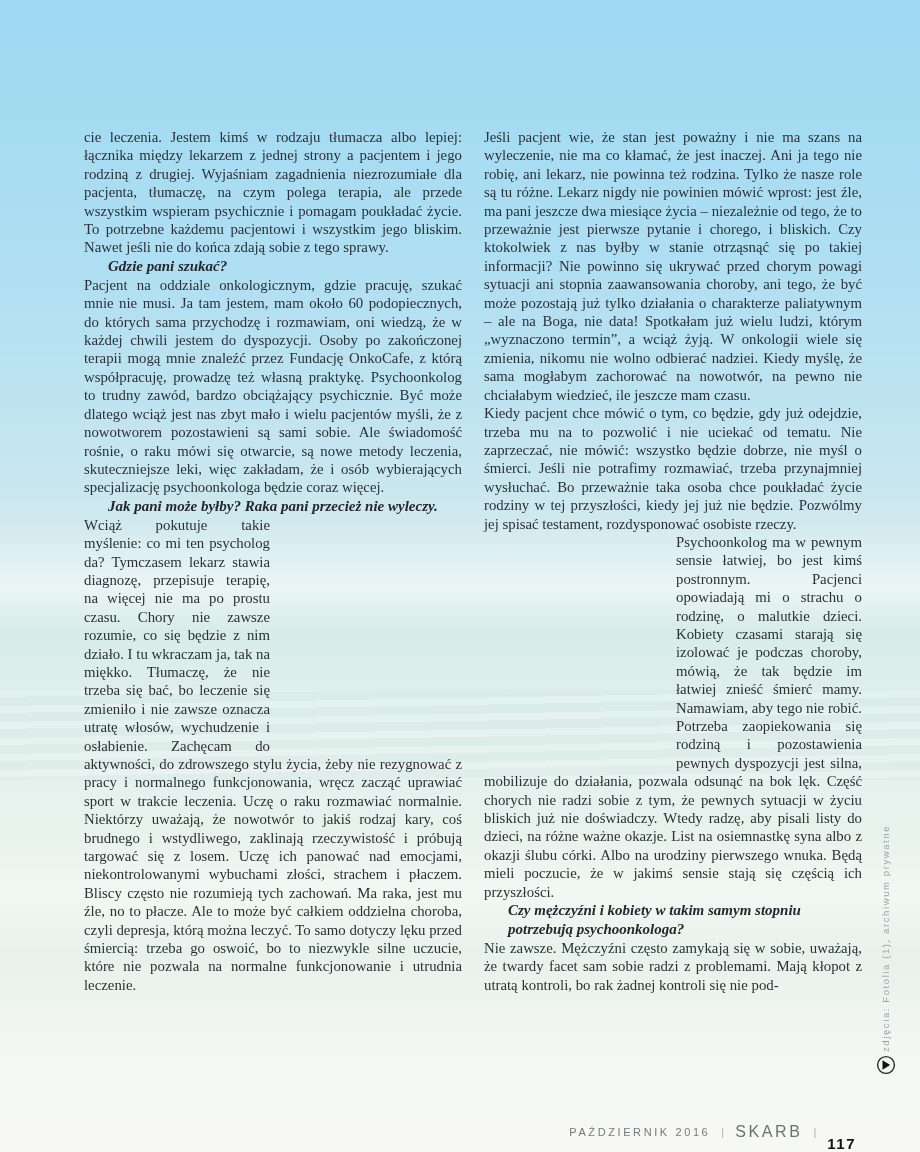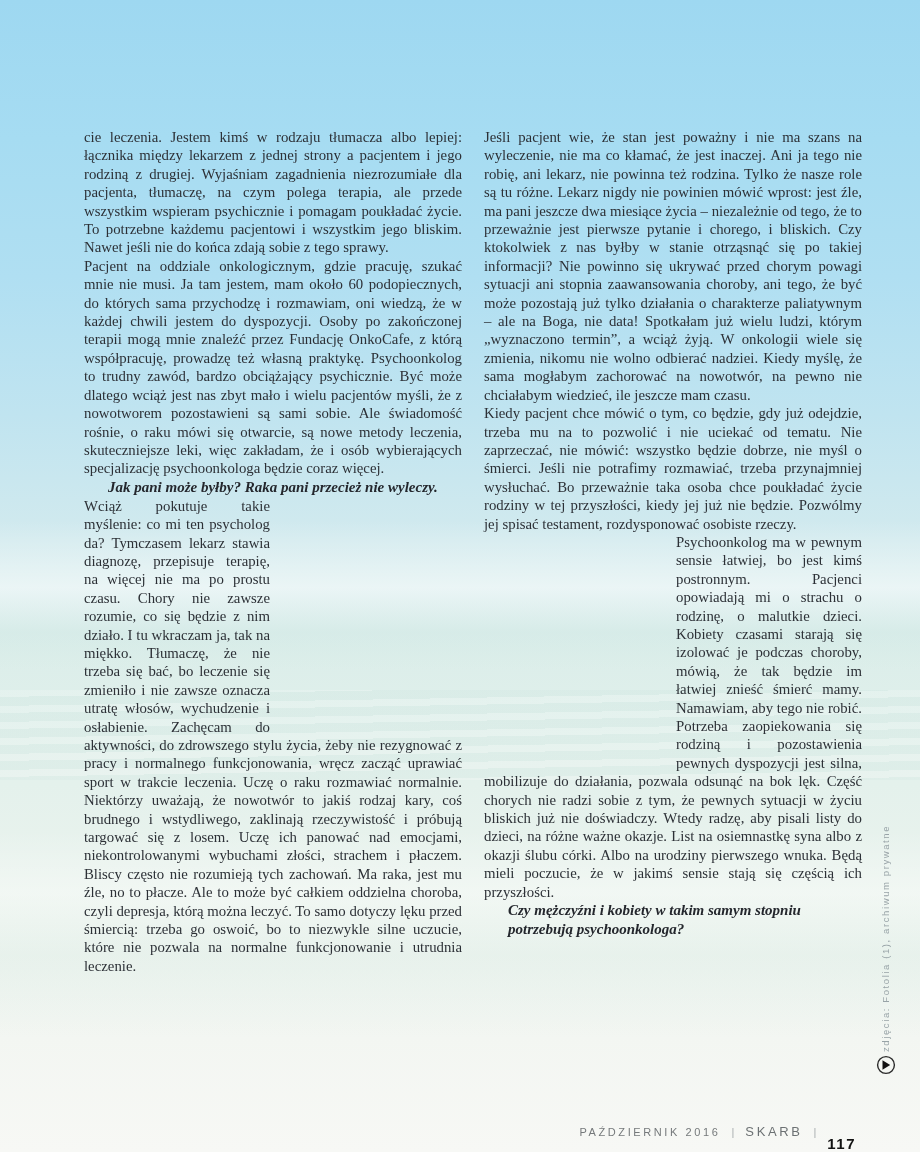--- a/index.html
+++ b/index.html
@@ -61,50 +61,52 @@
 
   #continue-icon{position:absolute;left:876px;top:1055px;width:20px;height:20px;}
 
   #page-footer{
     position:absolute;right:64px;top:1111px;
     display:flex;align-items:center;gap:11px;
     font-family:"Liberation Sans", sans-serif;
   }
   .f-issue{font-size:11px;letter-spacing:2.6px;color:#75797b;}
   .f-div{font-size:11px;color:#a9afb1;}
-  .f-mag{font-size:13px;letter-spacing:2.6px;color:#6c7173;}
+  .f-mag{font-size:16px;letter-spacing:2.6px;color:#6c7173;}
   .f-page{font-size:15px;font-weight:bold;letter-spacing:1.5px;color:#121212;margin-top:24px;}
 </style>
 </head>
 <body>
 
 <div class="page">
 
   <div class="wave-band" id="wave-band-1"></div>
   <div class="wave-band" id="wave-band-3"></div>
   <div class="wave-band" id="wave-band-2"></div>
 
   <div class="col" id="col-left">
     <p><span>cie leczenia. Jestem kimś w rodzaju tłumacza albo lepiej: łącznika między lekarzem z jednej strony a pacjentem i jego rodziną z drugiej. Wyjaśniam zagadnienia niezrozumiałe dla pacjenta, tłumaczę, na czym polega terapia, ale przede wszystkim wspieram psychicznie i pomagam poukładać życie. To potrzebne każdemu pacjentowi i wszystkim jego bliskim. Nawet jeśli nie do końca zdają sobie z tego sprawy.</span></p>
+    <p class="qhead"><span>Gdzie pani szukać?</span></p>
     <p><span>Pacjent na oddziale onkologicznym, gdzie pracuję, szukać mnie nie musi. Ja tam jestem, mam około 60 podopiecznych, do których sama przychodzę i rozmawiam, oni wiedzą, że w każdej chwili jestem do dyspozycji. Osoby po zakończonej terapii mogą mnie znaleźć przez Fundację OnkoCafe, z którą współpracuję, prowadzę też własną praktykę. Psychoonkolog to trudny zawód, bardzo obciążający psychicznie. Być może dlatego wciąż jest nas zbyt mało i wielu pacjentów myśli, że z nowotworem pozostawieni są sami sobie. Ale świadomość rośnie, o raku mówi się otwarcie, są nowe metody leczenia, skuteczniejsze leki, więc zakładam, że i osób wybierających specjalizację psychoonkologa będzie coraz więcej.</span></p>
     <p class="qhead"><span>Jak pani może byłby? Raka pani przecież nie wyleczy.</span></p>
     <p>
       <span class="spacer-right"></span>
       <span>Wciąż pokutuje takie myślenie: co mi ten psycholog da? Tymczasem lekarz stawia diagnozę, przepisuje terapię, na więcej nie ma po prostu czasu. Chory nie zawsze rozumie, co się będzie z nim działo. I tu wkraczam ja, tak na miękko. Tłumaczę, że nie trzeba się bać, bo leczenie się zmieniło i nie zawsze oznacza utratę włosów, wychudzenie i osłabienie. Zachęcam do aktywności, do zdrowszego stylu życia, żeby nie rezygnować z pracy i normalnego funkcjonowania, wręcz zacząć uprawiać sport w trakcie leczenia. Uczę o raku rozmawiać normalnie. Niektórzy uważają, że nowotwór to jakiś rodzaj kary, coś brudnego i wstydliwego, zaklinają rzeczywistość i próbują targować się z losem. Uczę ich panować nad emocjami, niekontrolowanymi wybuchami złości, strachem i płaczem. Bliscy często nie rozumieją tych zachowań. Ma raka, jest mu źle, no to płacze. Ale to może być całkiem oddzielna choroba, czyli depresja, którą można leczyć. To samo dotyczy lęku przed śmiercią: trzeba go oswoić, bo to niezwykle silne uczucie, które nie pozwala na normalne funkcjonowanie i utrudnia leczenie.</span>
     </p>
   </div>
 
   <div class="col" id="col-right">
     <p><span>Jeśli pacjent wie, że stan jest poważny i nie ma szans na wyleczenie, nie ma co kłamać, że jest inaczej. Ani ja tego nie robię, ani lekarz, nie powinna też rodzina. Tylko że nasze role są tu różne. Lekarz nigdy nie powinien mówić wprost: jest źle, ma pani jeszcze dwa miesiące życia – niezależnie od tego, że to przeważnie jest pierwsze pytanie i chorego, i bliskich. Czy ktokolwiek z nas byłby w stanie otrząsnąć się po takiej informacji? Nie powinno się ukrywać przed chorym powagi sytuacji ani stopnia zaawansowania choroby, ani tego, że być może pozostają już tylko działania o charakterze paliatywnym – ale na Boga, nie data! Spotkałam już wielu ludzi, którym „wyznaczono termin”, a wciąż żyją. W onkologii wiele się zmienia, nikomu nie wolno odbierać nadziei. Kiedy myślę, że sama mogłabym zachorować na nowotwór, na pewno nie chciałabym wiedzieć, ile jeszcze mam czasu.</span></p>
     <p><span>Kiedy pacjent chce mówić o tym, co będzie, gdy już odejdzie, trzeba mu na to pozwolić i nie uciekać od tematu. Nie zaprzeczać, nie mówić: wszystko będzie dobrze, nie myśl o śmierci. Jeśli nie potrafimy rozmawiać, trzeba przynajmniej wysłuchać. Bo przeważnie taka osoba chce poukładać życie rodziny w tej przyszłości, kiedy jej już nie będzie. Pozwólmy jej spisać testament, rozdysponować osobiste rzeczy.</span></p>
     <p>
       <span class="spacer-left"></span>
       <span>Psychoonkolog ma w pewnym sensie łatwiej, bo jest kimś postronnym. Pacjenci opowiadają mi o strachu o rodzinę, o malutkie dzieci. Kobiety czasami starają się izolować je podczas choroby, mówią, że tak będzie im łatwiej znieść śmierć mamy. Namawiam, aby tego nie robić. Potrzeba zaopiekowania się rodziną i pozostawienia pewnych dyspozycji jest silna, mobilizuje do działania, pozwala odsunąć na bok lęk. Część chorych nie radzi sobie z tym, że pewnych sytuacji w życiu bliskich już nie doświadczy. Wtedy radzę, aby pisali listy do dzieci, na różne ważne okazje. List na osiemnastkę syna albo z okazji ślubu córki. Albo na urodziny pierwszego wnuka. Będą mieli poczucie, że w jakimś sensie stają się częścią ich przyszłości.</span>
     </p>
     <p class="qhead"><span>Czy mężczyźni i kobiety w takim samym stopniu potrzebują psychoonkologa?</span></p>
+    <p><span>Nie zawsze. Mężczyźni często zamykają się w sobie, uważają, że twardy facet sam sobie radzi z problemami. Mają kłopot z utratą kontroli, bo rak żadnej kontroli się nie pod-</span></p>
   </div>
 
 
   <div id="photo-credit">zdjęcia: Fotolia (1), archiwum prywatne</div>
 
   <svg id="continue-icon" viewBox="0 0 20 20" aria-hidden="true">
     <circle cx="10" cy="10" r="8.4" fill="none" stroke="#2b2b2b" stroke-width="1.4"></circle>
     <path d="M6.5 5.2 L14.2 10 L6.5 14.8 Z" fill="#111"></path>
   </svg>
 

